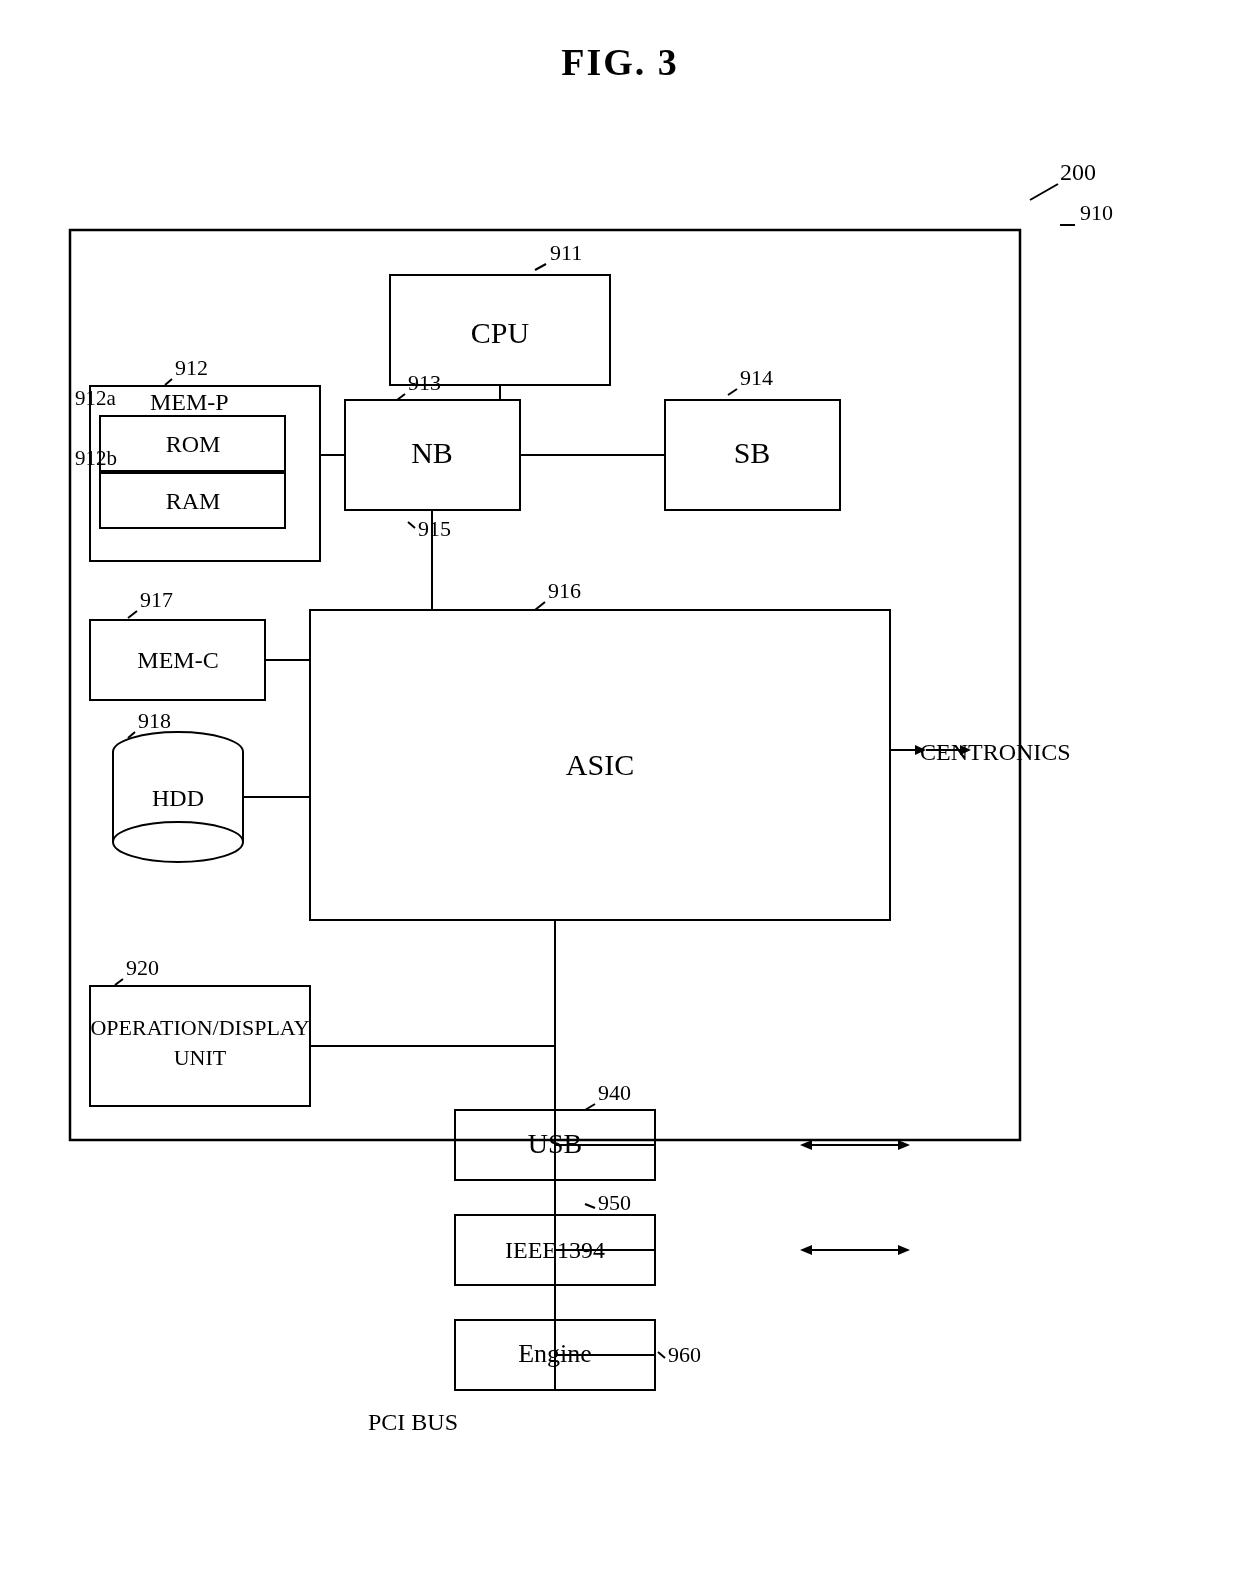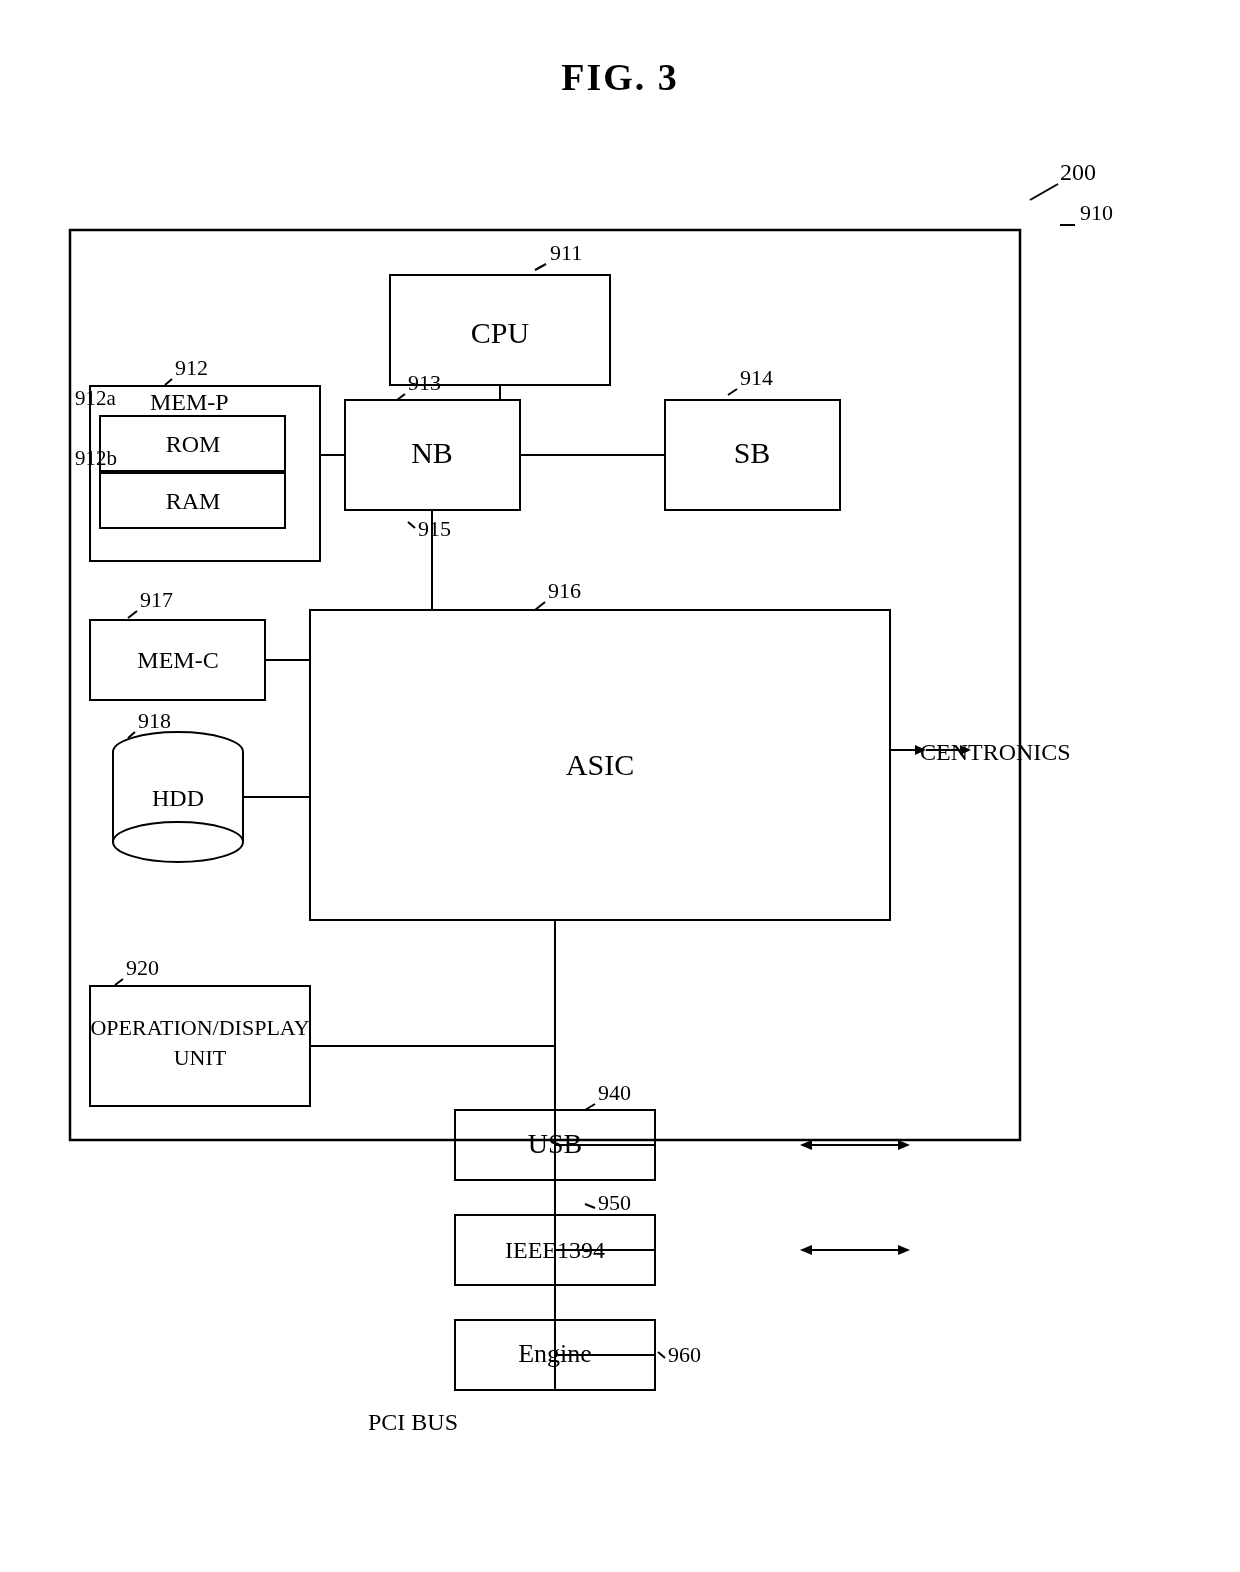--- a/index.html
+++ b/index.html
@@ -9,21 +9,21 @@
       background: #fff;
       font-family: 'Times New Roman', Times, serif;
       position: relative;
       overflow: hidden;
     }
 
     .fig-title {
       text-align: center;
       font-size: 38px;
       font-weight: bold;
-      padding-top: 55px;
+      padding-top: 40px;
       letter-spacing: 2px;
     }
   </style>
 </head>
 <body>
 
 <div class="fig-title">FIG. 3</div>
 
 <svg style="position:absolute;top:100px;left:0;width:1240px;height:1460px;" viewBox="0 0 1240 1460">
 

